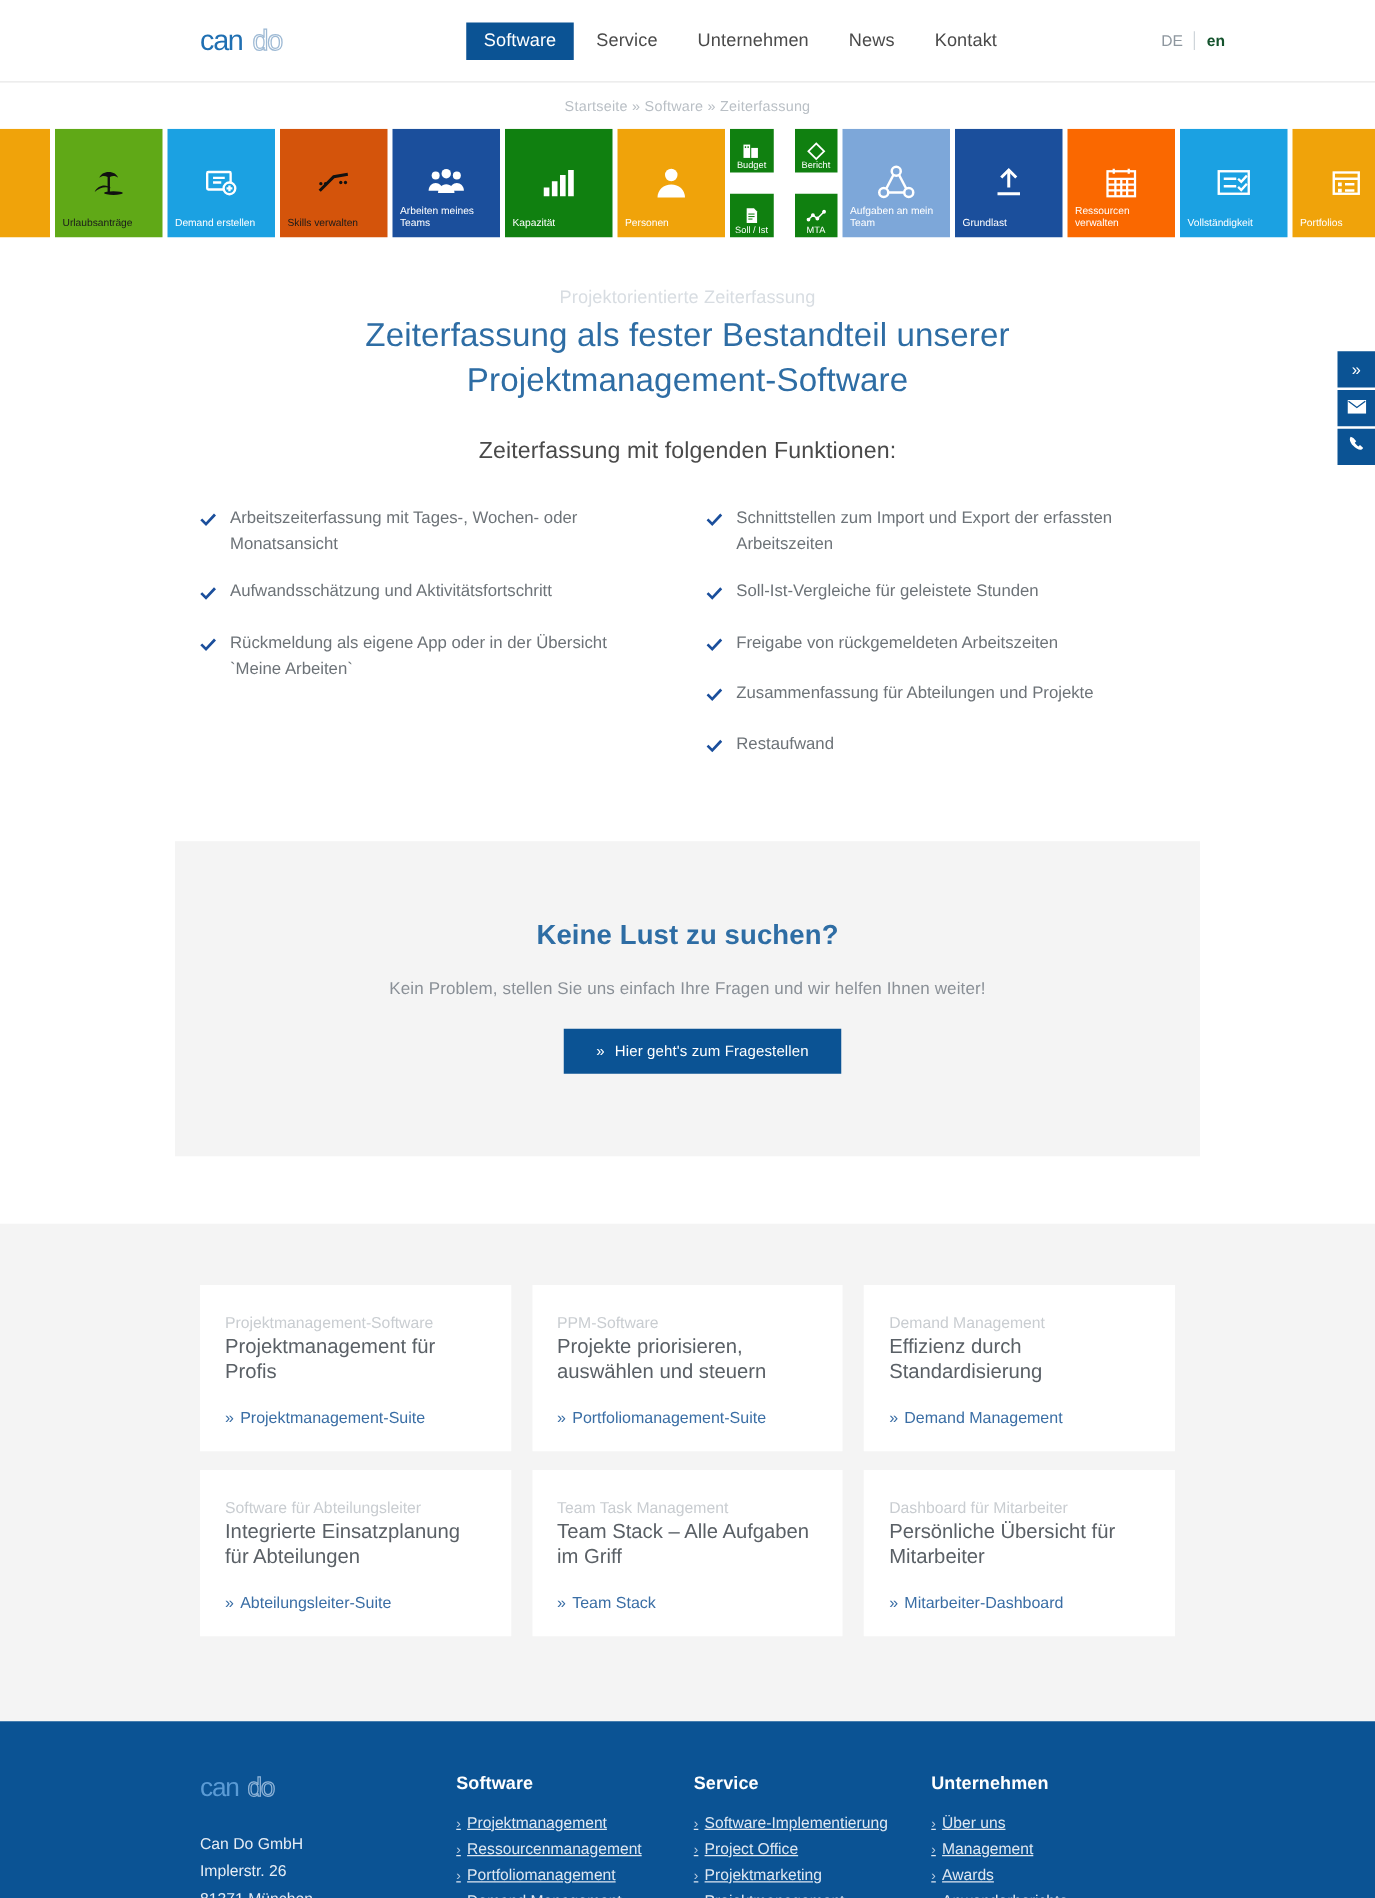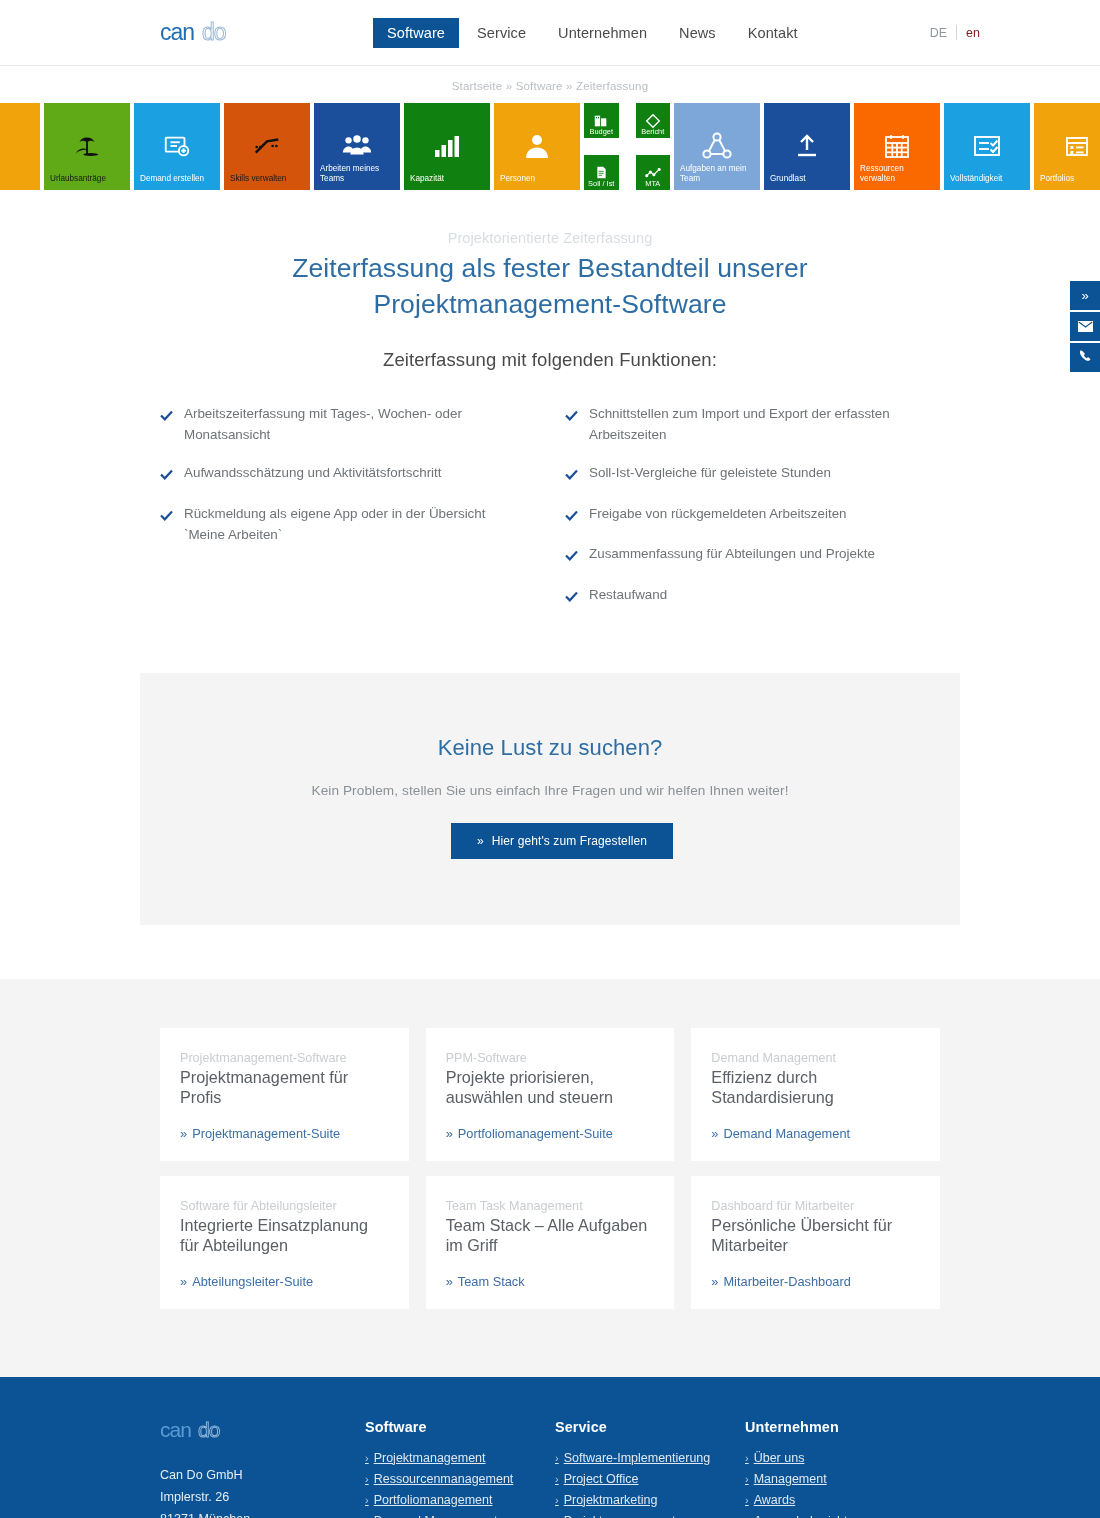--- a/index.html
+++ b/index.html
@@ -29,21 +29,21 @@
     padding: 7px 14px;
     text-decoration: none;
     cursor: pointer;
     white-space: nowrap;
     letter-spacing: .1px;
   }
   .nav-item.active { background: #0b5394; color: #fff; }
   .lang { position: absolute; right: 120px; display: flex; align-items: center; gap: 9px; font-size: 12.5px; color: #9aa3ad; }
   .lang .sep { width: 1px; height: 15px; background: #cfd5da; display: block; }
   .lang .cur { color: #8e979f; text-align: right; }
-  .lang .alt { color: #7f1d1d; cursor: pointer; }
+  .lang .alt { color: #14532d; cursor: pointer; font-weight: bold; }
 
   
   .breadcrumb {
     text-align: center;
     font-size: 11.5px;
     color: #b9bfc5;
     padding: 14px 0 11px;
     letter-spacing: .2px;
   }
   .breadcrumb span { cursor: pointer; }
@@ -141,21 +141,21 @@
   }
   .fitem .check { flex: 0 0 auto; margin-top: 3px; }
 
   
   .cta-wrap { padding: 48px 140px 54px; }
   .cta {
     background: #f4f4f4;
     text-align: center;
     padding: 62px 20px 66px;
   }
-  .cta h3 { font-size: 22px; font-weight: 400; color: #2e6da4; letter-spacing: .1px; }
+  .cta h3 { font-size: 22px; font-weight: 700; color: #2e6da4; letter-spacing: .1px; }
   .cta p { font-size: 13.6px; color: #8a9097; margin-top: 22px; letter-spacing: .1px; }
   .cta-btn {
     display: inline-block;
     margin-top: 25px;
     background: #0b5394;
     color: #fff;
     font-size: 12px;
     padding: 11px 26px;
     border: none;
     cursor: pointer;

